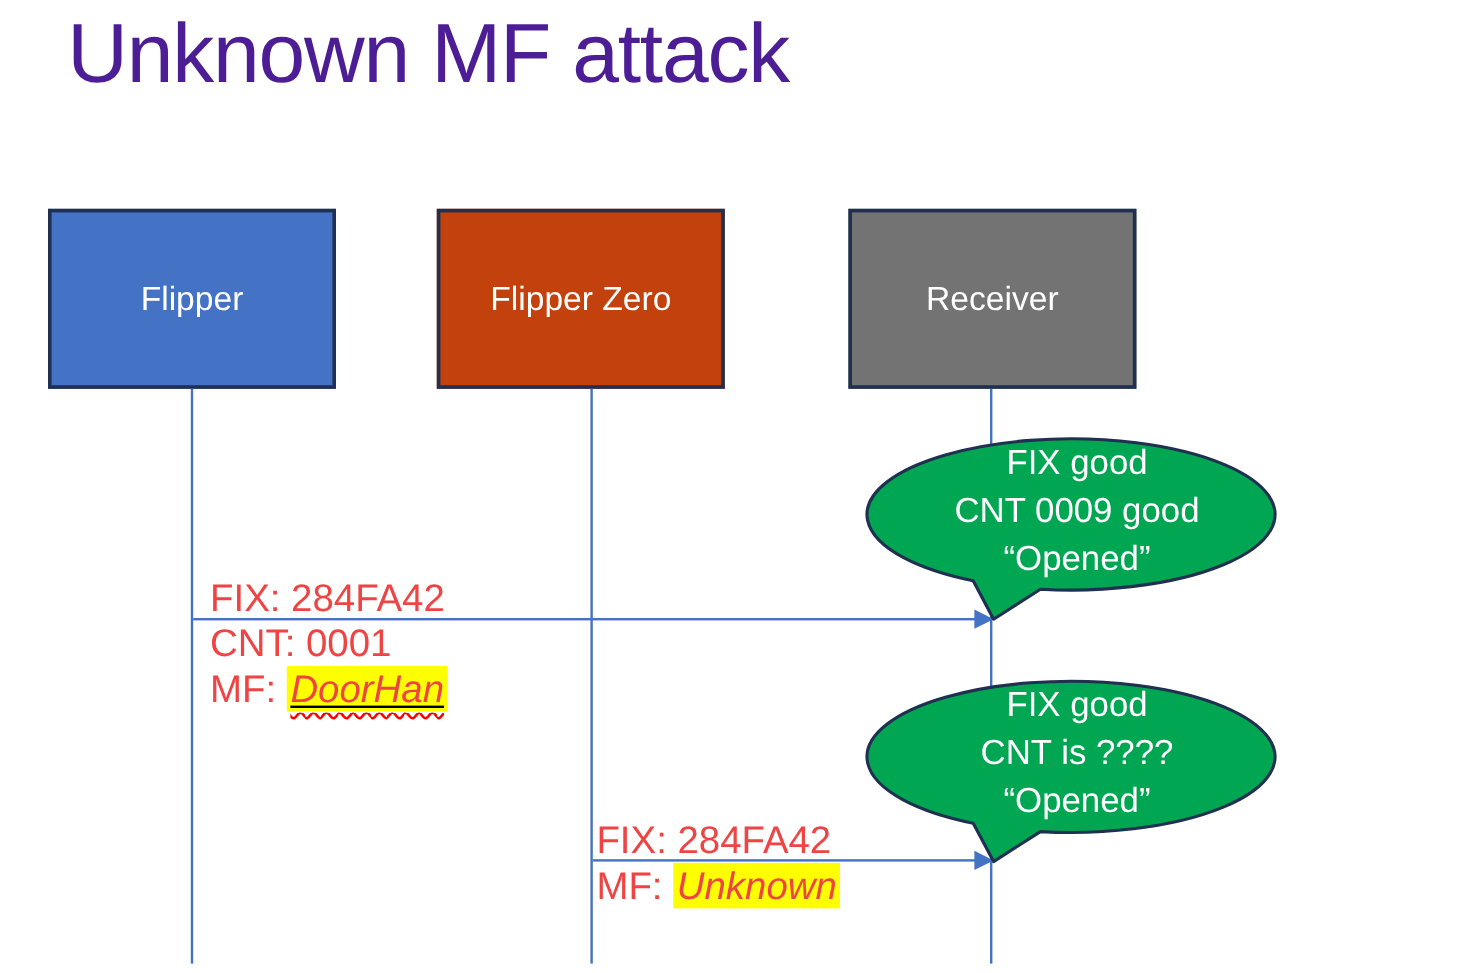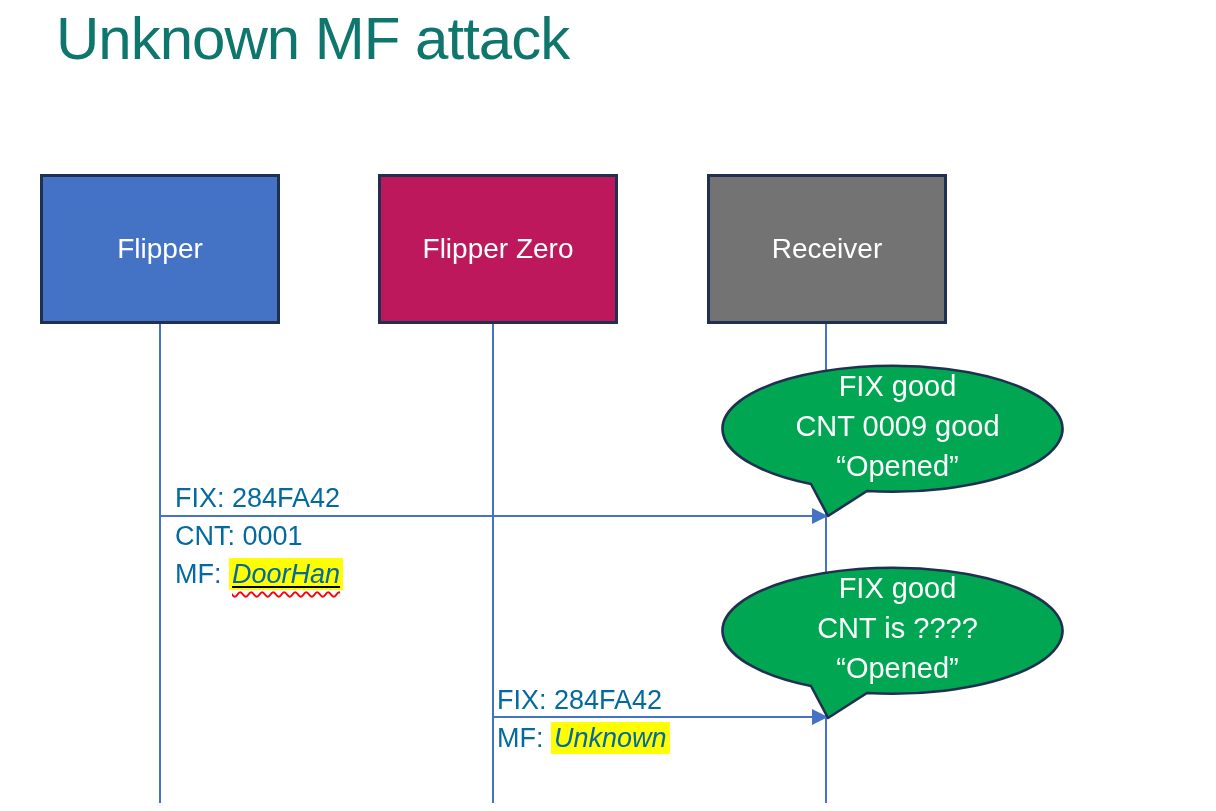--- a/index.html
+++ b/index.html
@@ -14,42 +14,42 @@
   .stage {
     position: relative;
     width: 1216px;
     height: 811px;
     background: #ffffff;
   }
   .slide-title {
     position: absolute;
     left: 56px;
     top: 4px;
-    font-size: 60px;
+    font-size: 70px;
     font-weight: 300;
     letter-spacing: -1px;
-    color: #0f766e;
+    color: #4c1d95;
     white-space: nowrap;
   }
   .actor-box {
     position: absolute;
     top: 174px;
     width: 240px;
     height: 150px;
     border: 3px solid #1f3050;
     box-sizing: border-box;
     display: flex;
     align-items: center;
     justify-content: center;
     color: #ffffff;
     font-size: 28px;
     white-space: nowrap;
   }
   .box-remote   { left: 40px;  background: #4472c4; }
-  .box-flipper  { left: 378px; background: #be185d; }
+  .box-flipper  { left: 364px; background: #c2410c; }
   .box-receiver { left: 707px; background: #737373; }
   .lifeline {
     position: absolute;
     top: 324px;
     width: 2px;
     height: 479px;
     background: #4472c4;
   }
   .lifeline-remote   { left: 159px; }
   .lifeline-flipper  { left: 492px; }
@@ -66,23 +66,23 @@
     width: 0;
     height: 0;
     border-left: 16px solid #4472c4;
     border-top: 8px solid transparent;
     border-bottom: 8px solid transparent;
   }
   .arrowhead-1 { left: 812px; top: 508px; }
   .arrowhead-2 { left: 812px; top: 709px; }
   .msg-label {
     position: absolute;
-    font-size: 27px;
+    font-size: 32px;
     line-height: 38px;
-    color: #0369a1;
+    color: #ef4444;
     white-space: nowrap;
   }
   .msg-label-1 { left: 175px; top: 479px; }
   .msg-label-2 { left: 497px; top: 681px; }
   .hl {
     background: #ffff00;
     padding: 1px 3px;
     font-style: italic;
   }
   .u {

